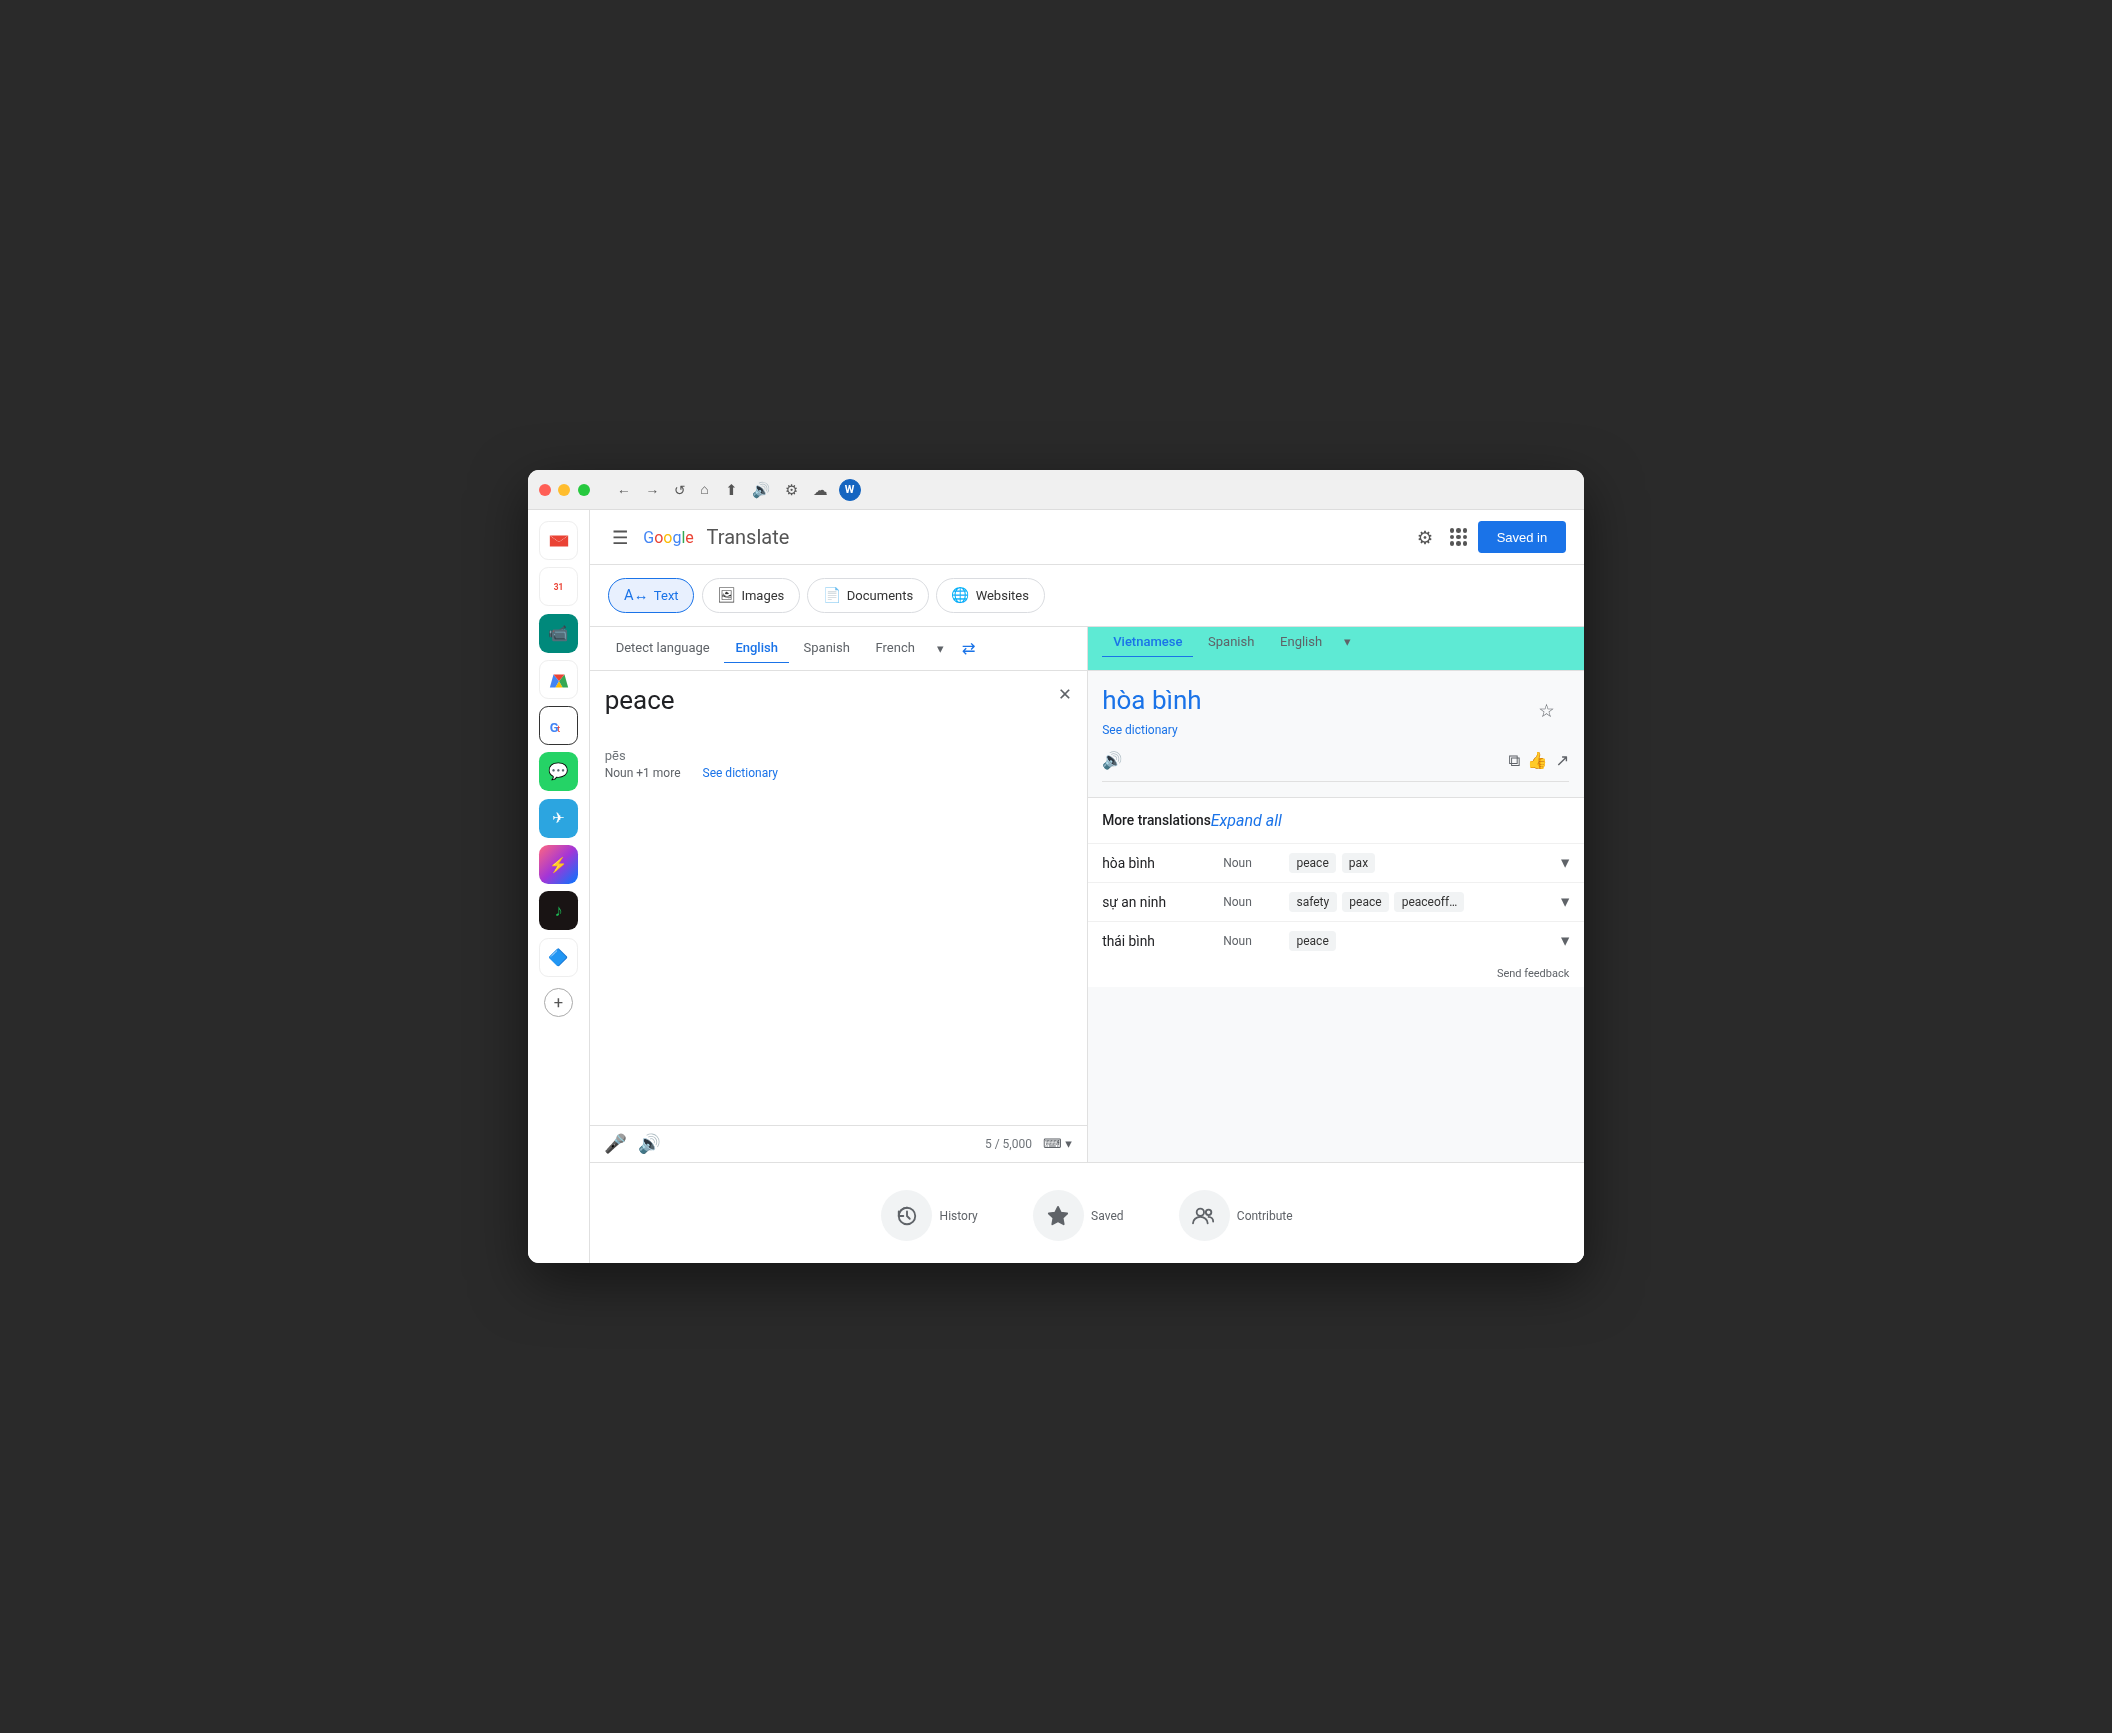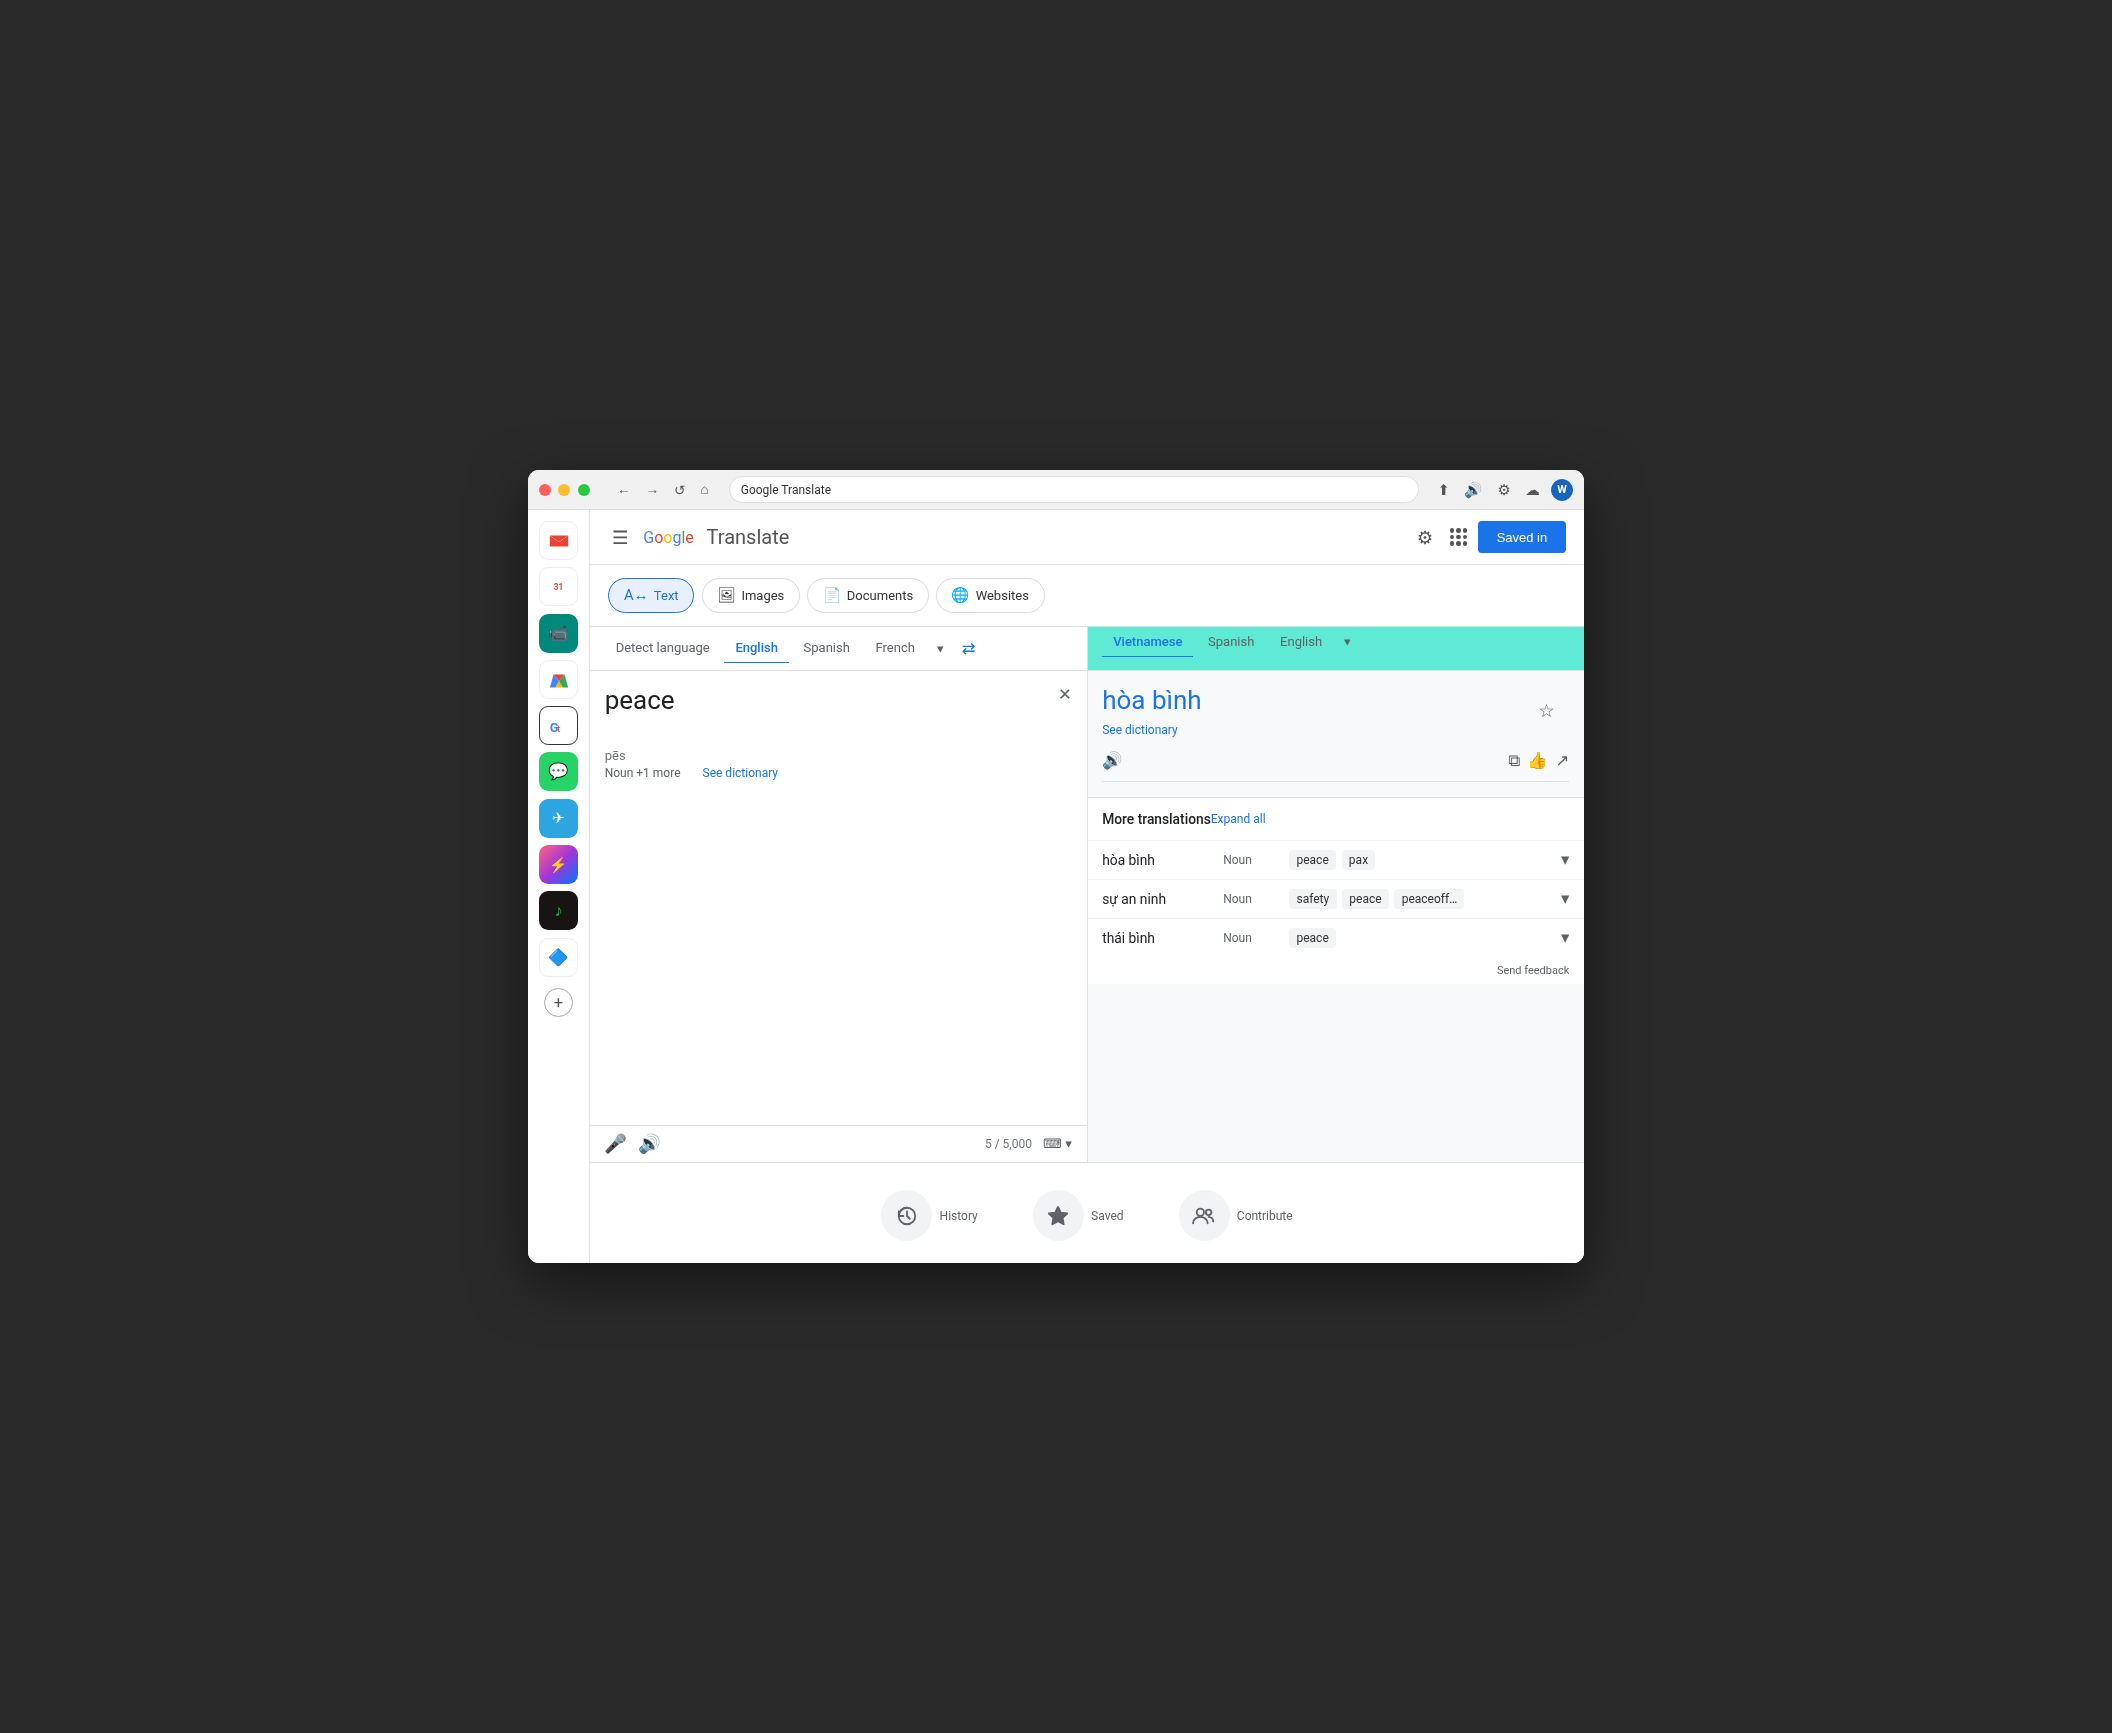--- a/index.html
+++ b/index.html
@@ -321,21 +321,21 @@
       background: white;
       margin: 0;
       border-top: 0.9px solid #e0e0e0;
     }
     .more-header {
       display: flex;
       align-items: center;
       padding: 13px 14.7px;
     }
     .more-title { font-size: 13.8px; color: #202124; font-weight: 500; }
-    .expand-all { font-size: 12px; color: #1a73e8; cursor: pointer; }
+    .expand-all { font-size: 16px; color: #1a73e8; cursor: pointer; font-style: italic; }
     .translation-row {
       display: flex;
       align-items: center;
       padding: 9.2px 14.7px;
       border-top: 0.9px solid #f0f0f0;
       gap: 11px;
     }
     .trans-word { font-size: 13.8px; color: #202124; min-width: 110px; }
     .trans-type { font-size: 12px; color: #5f6368; min-width: 55px; }
     .trans-tags { display: flex; gap: 5.5px; flex: 1; }
@@ -398,23 +398,20 @@
     <div class="traffic-lights">
       <div class="tl tl-red"></div>
       <div class="tl tl-yellow"></div>
       <div class="tl tl-green"></div>
     </div>
     <div class="nav-buttons">
       <button class="nav-btn">←</button>
       <button class="nav-btn">→</button>
       <button class="nav-btn">↺</button>
       <button class="nav-btn">⌂</button>
-    </div>
-    <div class="address-bar">
-      <span>Google Translate</span>
     </div>
     <div class="toolbar-icons">
       <span class="toolbar-icon">⬆</span>
       <span class="toolbar-icon">🔊</span>
       <span class="toolbar-icon">⚙</span>
       <span class="toolbar-icon">☁</span>
       <div class="toolbar-icon-profile">W</div>
     </div>
   </div>
 

